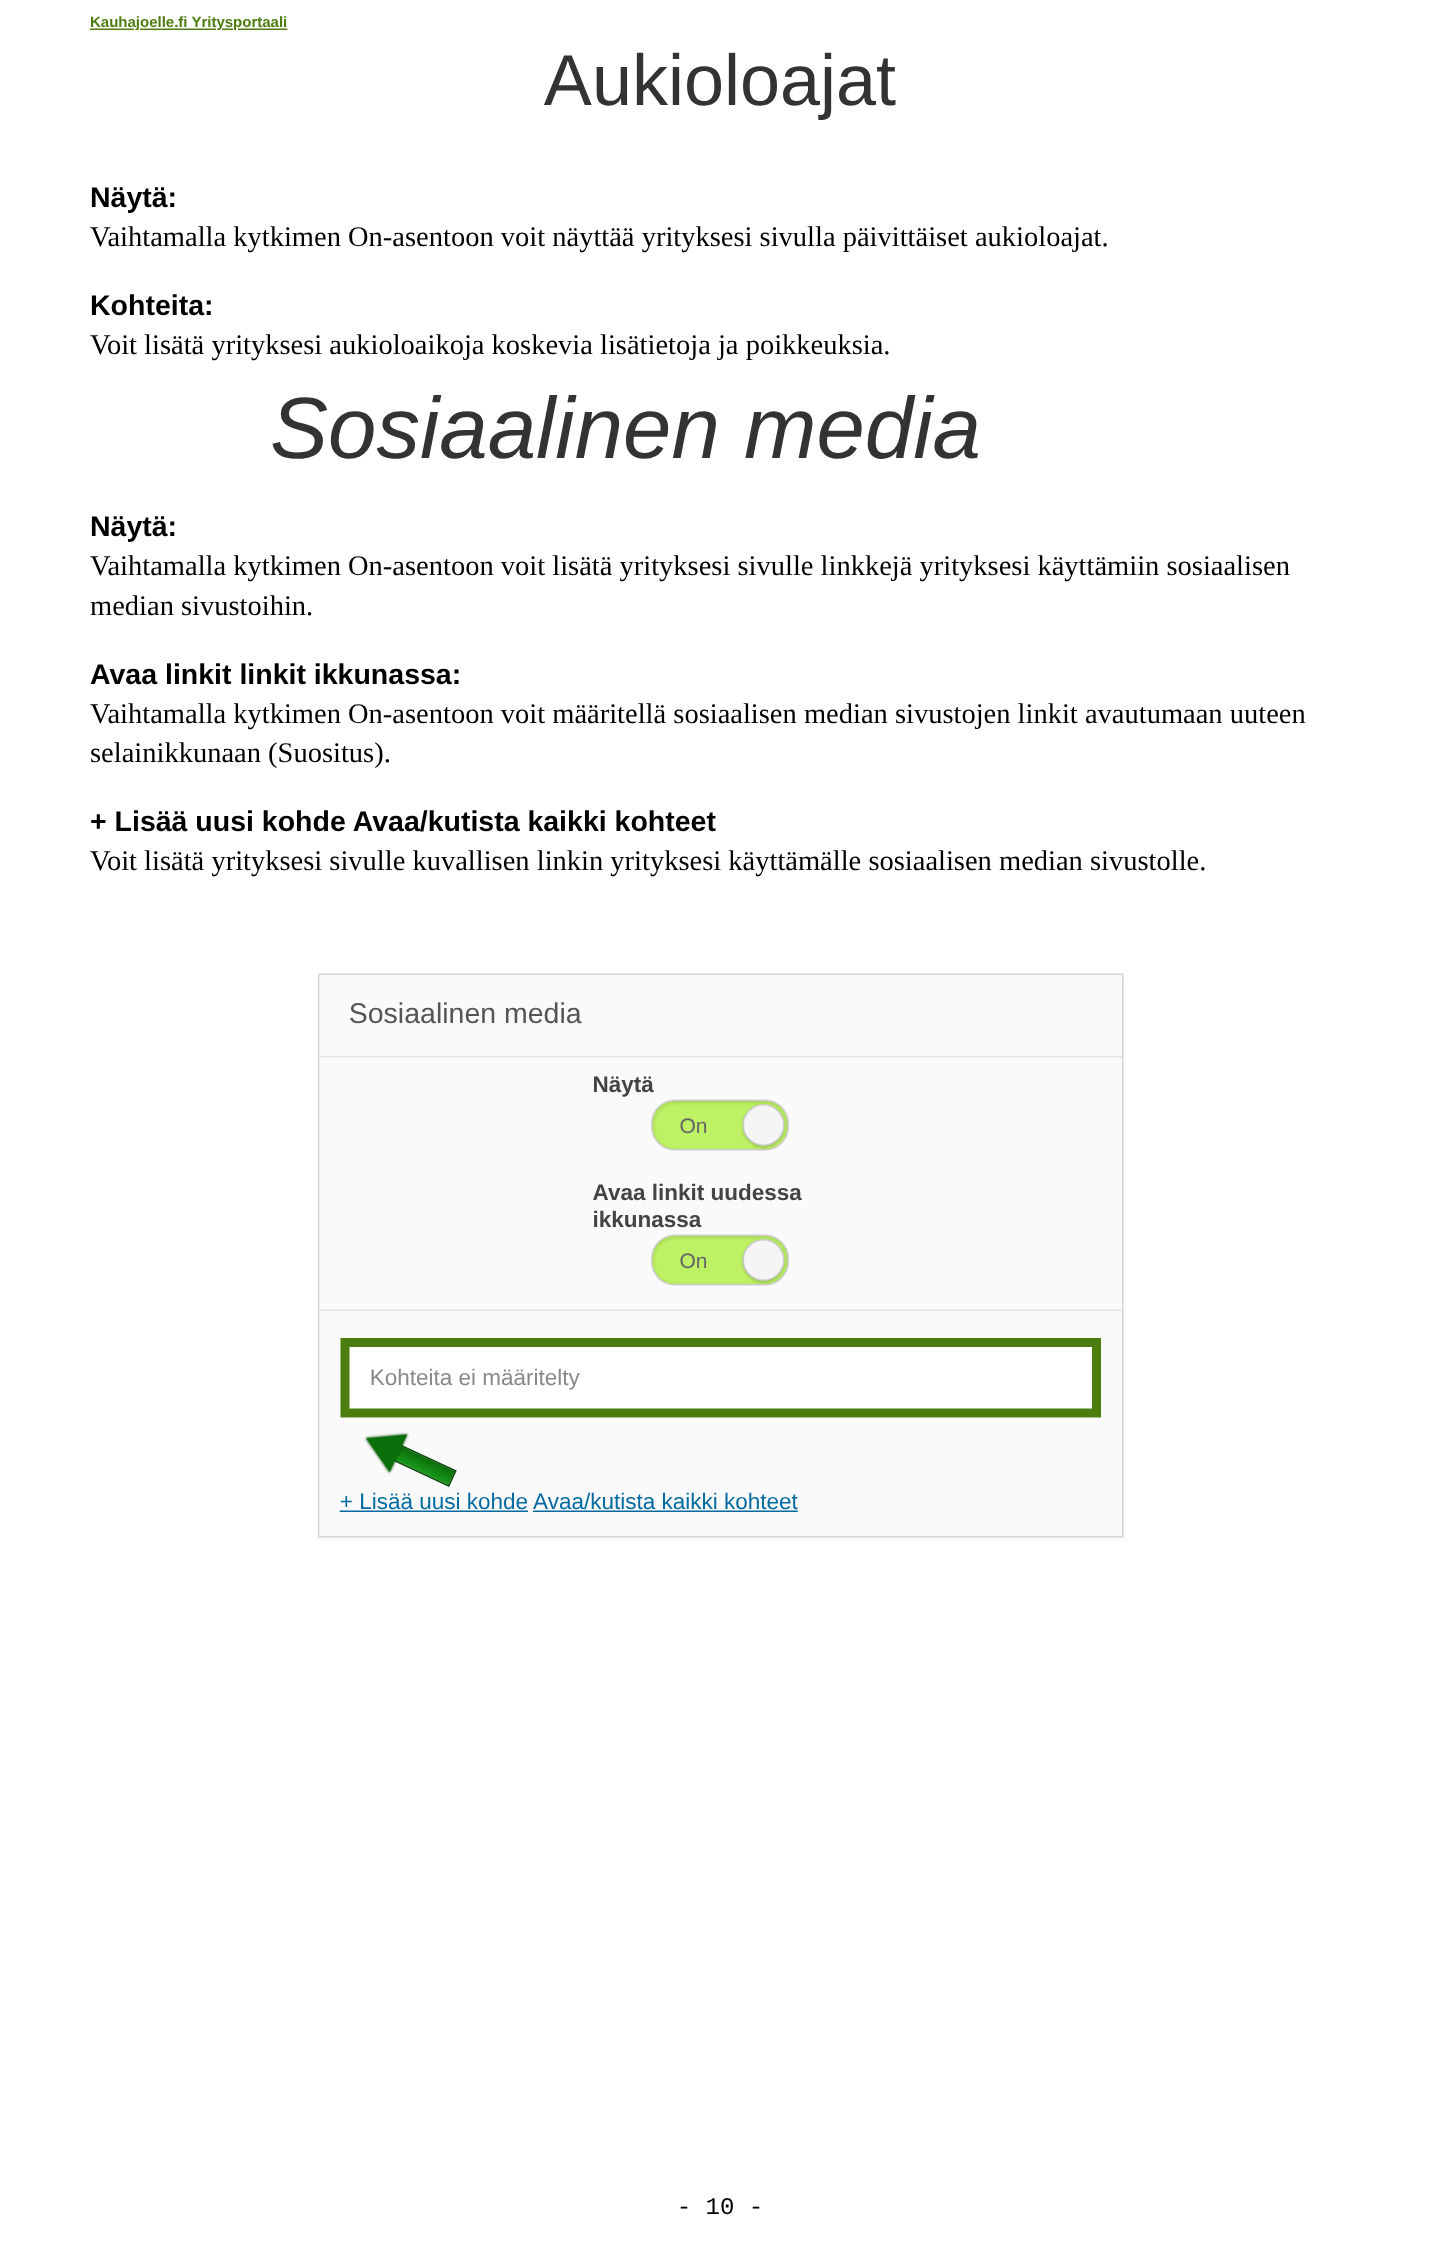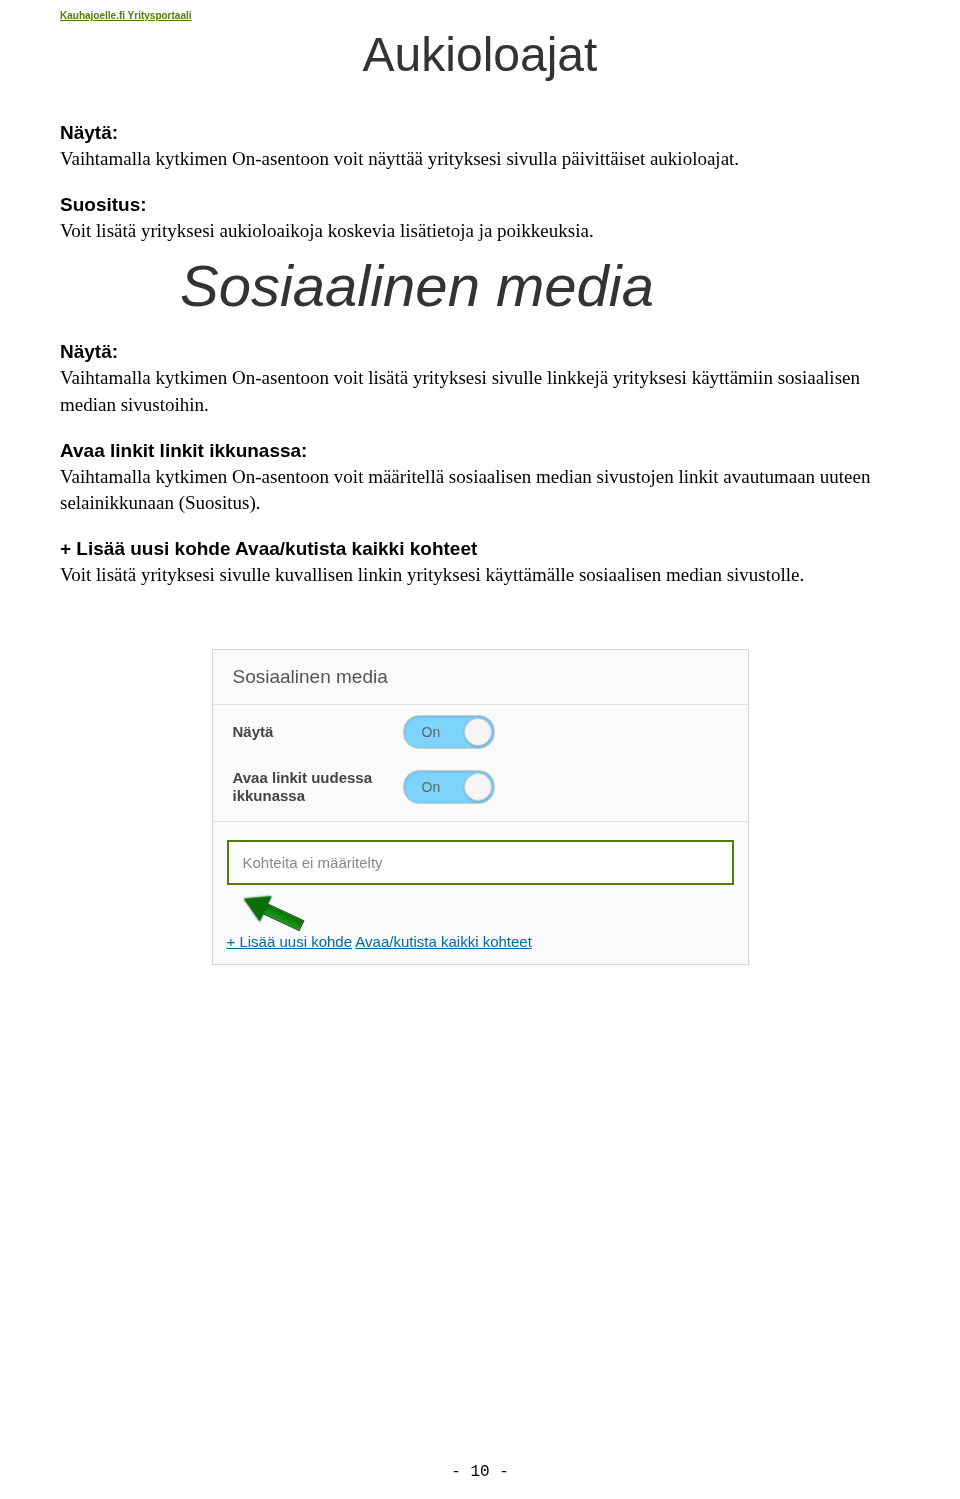--- a/index.html
+++ b/index.html
@@ -66,34 +66,35 @@
   .panel-header {
     padding: 16px 20px 10px 20px;
     font-size: 19px;
     color: #555;
   }
   .panel-divider { height: 1px; background: #e2e2e2; margin: 6px 0 0 0; }
   .panel-row {
     display: flex;
     align-items: center;
     padding: 10px 20px;
+    flex-direction: column;
   }
   .panel-row-label {
     width: 170px;
     font-weight: bold;
     color: #444;
     font-size: 15px;
     line-height: 1.2;
   }
   .toggle {
     display: flex;
     align-items: center;
     width: 90px;
     height: 32px;
-    background: #7dd3fc;
+    background: #bef264;
     border: 1px solid #ccc;
     border-radius: 16px;
     position: relative;
     box-shadow: inset 0 1px 3px rgba(0,0,0,0.15);
     text-align: right;
   }
   .toggle-text {
     font-size: 14px;
     color: #666;
     margin-left: 18px;
@@ -104,21 +105,21 @@
     top: 2px;
     width: 26px;
     height: 26px;
     background: #f5f5f5;
     border: 1px solid #ccc;
     border-radius: 50%;
     box-shadow: 0 1px 2px rgba(0,0,0,0.2);
   }
   .panel-subbox {
     margin: 18px 14px 12px 14px;
-    border: 2px solid #4d7c0f;
+    border: 6px solid #4d7c0f;
     background: #fff;
     padding: 12px 14px;
     color: #888;
     font-size: 15px;
   }
   .panel-links {
     padding: 36px 14px 14px 14px;
     font-size: 15px;
     color: #0a59b3;
     position: relative;
@@ -170,21 +171,21 @@
 </style>
 </head>
 <body>
 
 <a class="site-link">Kauhajoelle.fi Yritysportaali</a>
 <h1 class="heading-1">Aukioloajat</h1>
 
 <div class="section-label">Näytä:</div>
 <div class="para">Vaihtamalla kytkimen On-asentoon voit näyttää yrityksesi sivulla päivittäiset aukioloajat.</div>
 
-<div class="section-label">Suositus:</div>
+<div class="section-label">Kohteita:</div>
 <div class="para">Voit lisätä yrityksesi aukioloaikoja koskevia lisätietoja ja poikkeuksia.</div>
 
 <h2 class="heading-2">Sosiaalinen media</h2>
 
 <div class="section-label">Näytä:</div>
 <div class="para">Vaihtamalla kytkimen On-asentoon voit lisätä yrityksesi sivulle linkkejä yrityksesi käyttämiin sosiaalisen median sivustoihin.</div>
 
 <div class="section-label">Avaa linkit linkit ikkunassa:</div>
 <div class="para">Vaihtamalla kytkimen On-asentoon voit määritellä sosiaalisen median sivustojen linkit avautumaan uuteen selainikkunaan (Suositus).</div>
 

